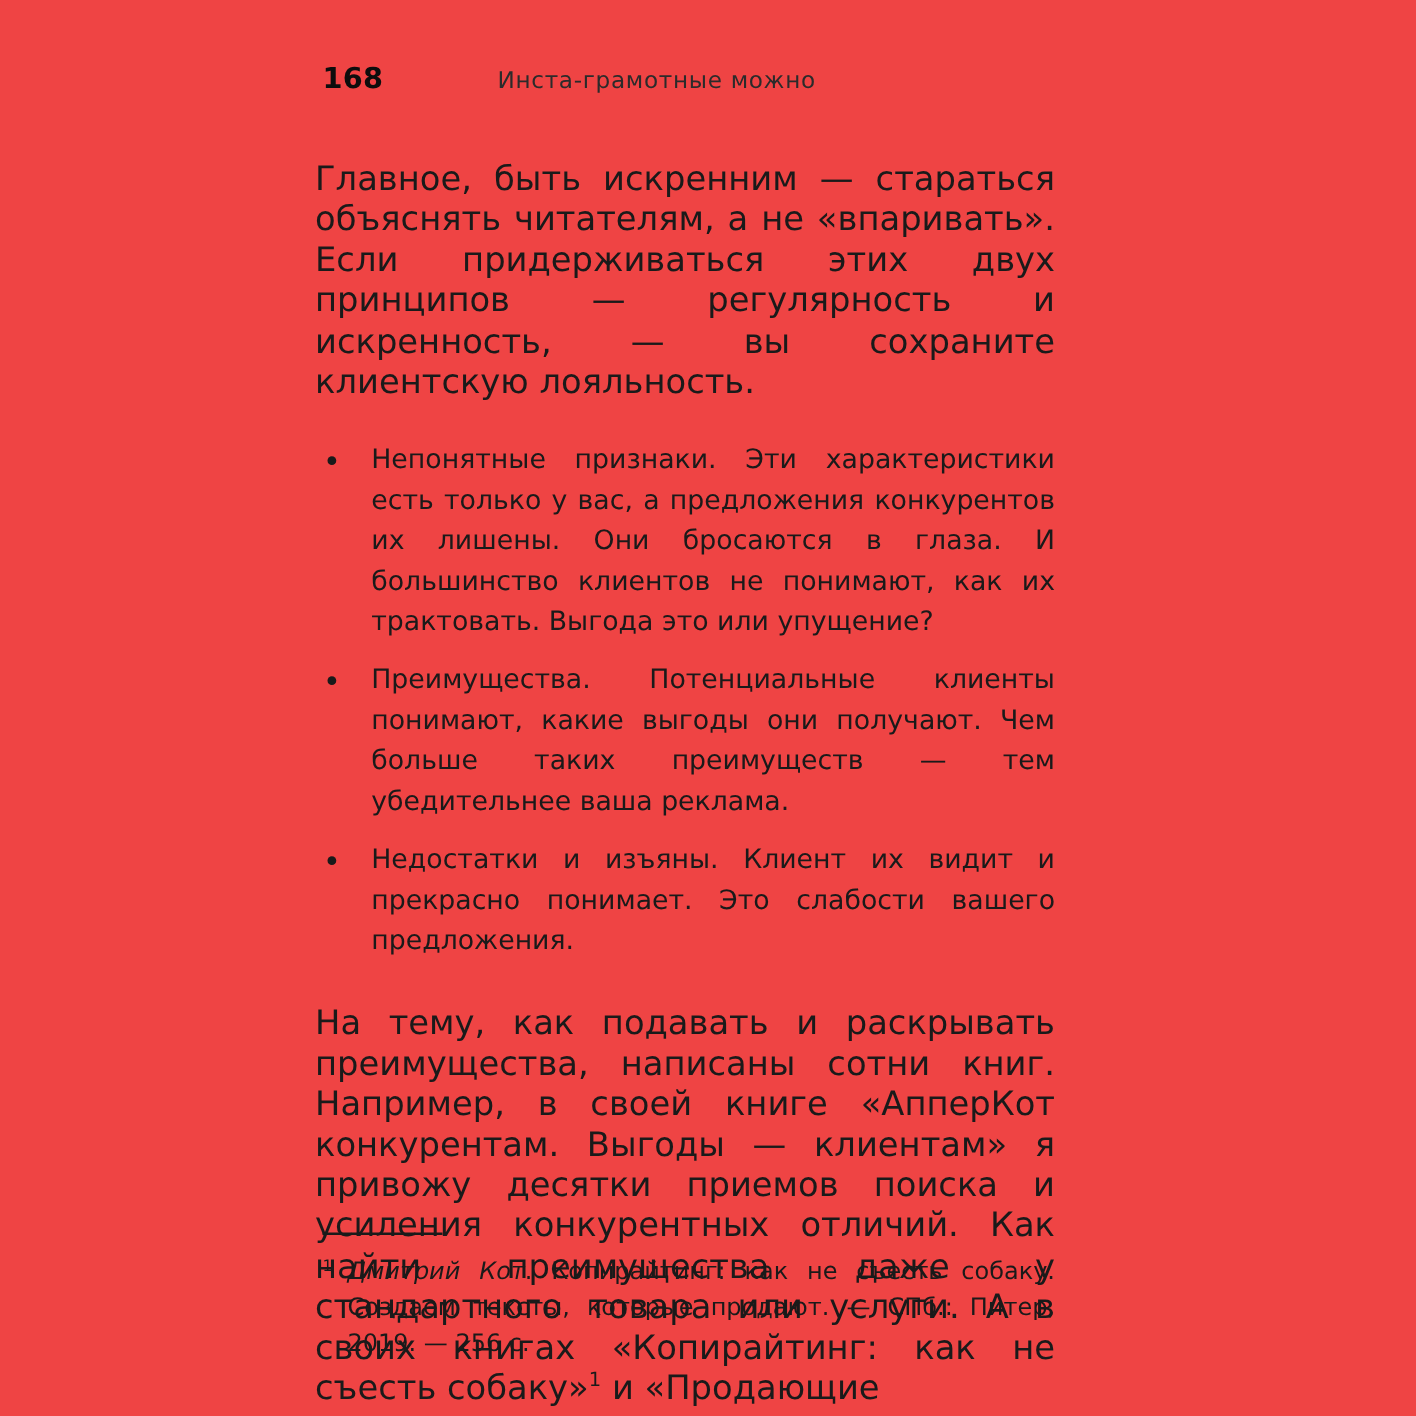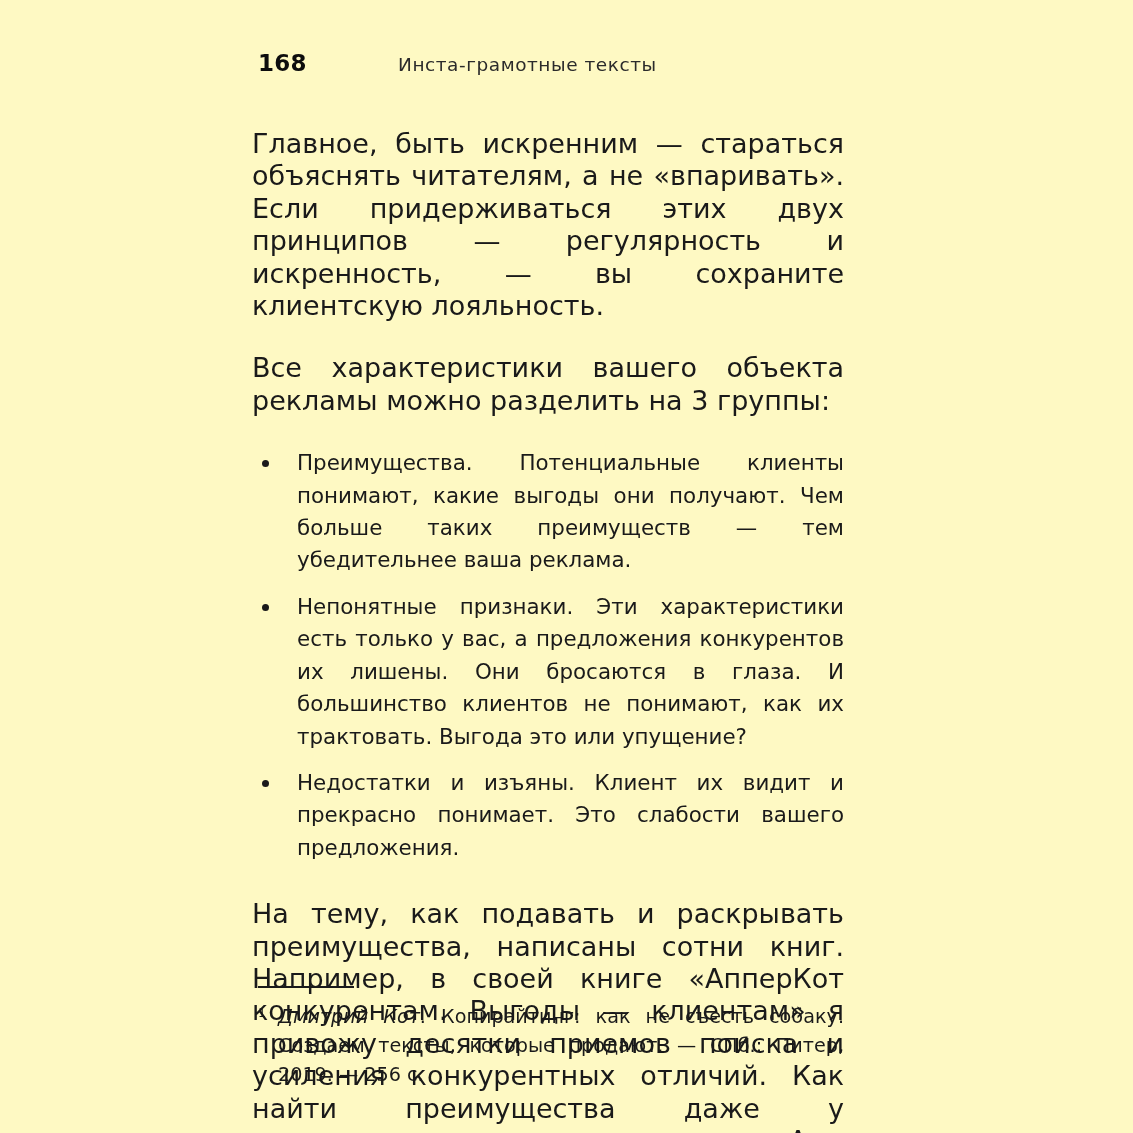--- a/index.html
+++ b/index.html
@@ -12,21 +12,21 @@
     height: 1133px;
     font-family: "DejaVu Sans", sans-serif;
     color: #1a1a1a;
     -webkit-font-smoothing: antialiased;
   }
 
   .page {
     position: relative;
     width: 1133px;
     height: 1133px;
-    background: #fef9c3;
+    background: #ef4444;
     box-sizing: border-box;
   }
 
   
   .running-head {
     position: absolute;
     top: 52px;
     left: 258px;
     width: 585px;
     height: 34px;
@@ -136,37 +136,36 @@
     line-height: 0;
   }
 </style>
 </head>
 <body>
 
 <div class="page">
 
   <div class="running-head">
     <span class="folio">168</span>
-    <span class="head-title">Инста-грамотные тексты</span>
+    <span class="head-title">Инста-грамотные можно</span>
   </div>
 
   <div class="column">
 
     <p class="body-par">Главное, быть искренним — стараться объяснять читателям, а не «впаривать». Если придерживаться этих двух принципов — регулярность и искренность, — вы сохраните клиентскую лояльность.</p>
 
-    <p class="body-par">Все характеристики вашего объекта рекламы можно разделить на 3 группы:</p>
 
     <ul class="bullets">
       <li>
         <span class="dot"></span>
-        <span>Преимущества. Потенциальные клиенты понимают, какие выгоды они получают. Чем больше таких преимуществ — тем убедительнее ваша реклама.</span>
+        <span>Непонятные признаки. Эти характеристики есть только у вас, а предложения конкурентов их лишены. Они бросаются в глаза. И большинство клиентов не понимают, как их трактовать. Выгода это или упущение?</span>
       </li>
       <li>
         <span class="dot"></span>
-        <span>Непонятные признаки. Эти характеристики есть только у вас, а предложения конкурентов их лишены. Они бросаются в глаза. И большинство клиентов не понимают, как их трактовать. Выгода это или упущение?</span>
+        <span>Преимущества. Потенциальные клиенты понимают, какие выгоды они получают. Чем больше таких преимуществ — тем убедительнее ваша реклама.</span>
       </li>
       <li>
         <span class="dot"></span>
         <span>Недостатки и изъяны. Клиент их видит и прекрасно понимает. Это слабости вашего предложения.</span>
       </li>
     </ul>
 
     <p class="body-par">
       <span>На тему, как подавать и раскрывать преимущества, написаны сотни книг. Например, в своей книге «АпперКот конкурентам. Выгоды — клиентам» я привожу десятки приемов поиска и усиления конкурентных отличий. Как найти преимущества даже у стандартного товара или услуги. А в своих книгах «Копирайтинг: как не съесть собаку»</span><sup class="fn-ref">1</sup><span> и «Продающие</span>
     </p>

